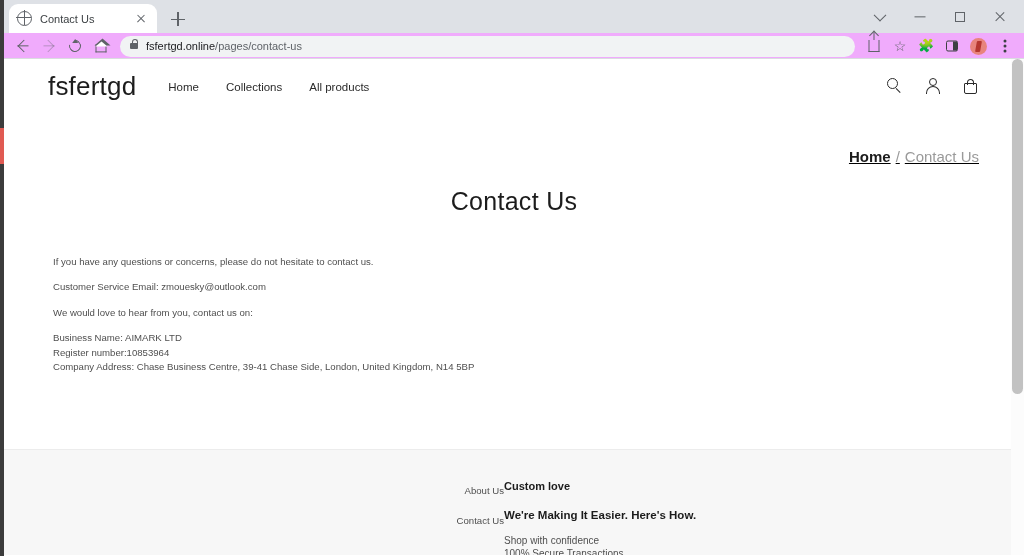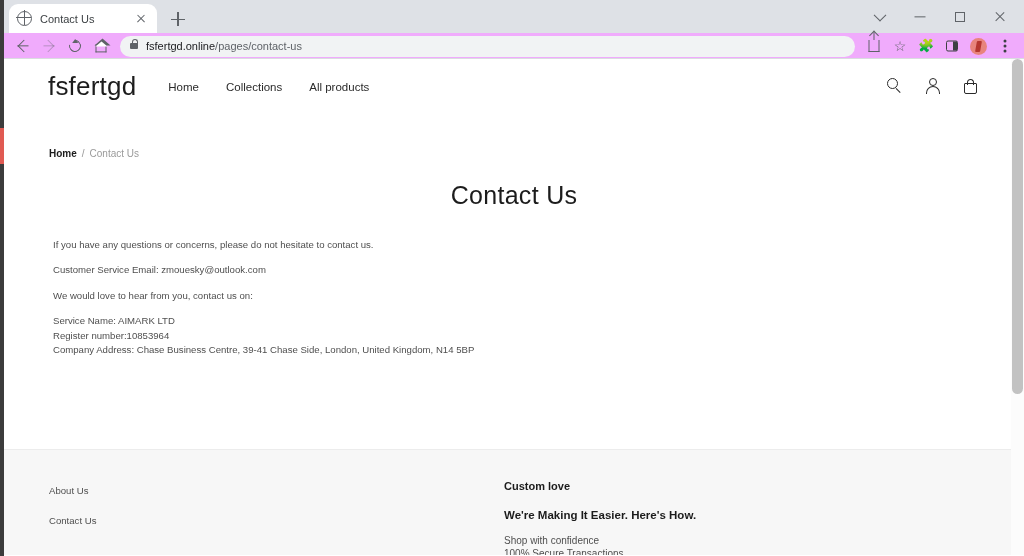--- a/index.html
+++ b/index.html
@@ -146,41 +146,41 @@
   .usr-b { position:absolute; left:1.5px; bottom:1px; width:14px; height:8px;
           border:1.4px solid #2b2b2b; border-bottom:none;
           border-radius:8px 8px 0 0; }
   .bag-b { position:absolute; left:2px; bottom:1px; width:13px; height:11px;
           border:1.4px solid #2b2b2b; border-radius:1px 1px 2px 2px; }
   .bag-h { position:absolute; left:5px; top:0.5px; width:7px; height:6px;
           border:1.4px solid #2b2b2b; border-bottom:none; border-radius:4px 4px 0 0; }
 
   
   #main { padding:0 45px; }
-  #breadcrumb { text-align:left; margin-top:34px; font-size:10px; }
+  #breadcrumb { text-align:right; margin-top:34px; font-size:15px;text-decoration:underline; }
   #breadcrumb .crumb-home { color:#1c1c1c; font-weight:700; text-decoration:none; }
   #breadcrumb .sep { color:#9a9a9a; margin:0 5px; }
   #breadcrumb .crumb-cur { color:#9a9a9a; }
   #page-title { text-align:center; margin-top:22px; font-size:25px;
                 font-weight:400; color:#1c1c1c; letter-spacing:.3px; }
 
-  #body-copy { margin-top:28px; margin-left:4px; }
+  #body-copy { margin-top:39px; margin-left:4px; }
   #body-copy p { font-size:9.6px; color:#4f4f4f; line-height:1.45;
                  margin-bottom:11.5px; }
   #company-block p { margin-bottom:0.5px; }
 
   
   #footer { position:absolute; left:0; top:390px; width:1020px; height:166px;
             background:#f7f7f7; border-top:1px solid #ececec;
             padding:30px 45px 0 45px; display:flex; }
   .fcol-left { width:455px; }
   .fcol-right { flex:1; }
   .fheading { font-size:11px; font-weight:700; color:#1c1c1c; margin-bottom:17px; }
   .fcol-left ul { list-style:none; }
-  .fcol-left li { margin-bottom:11.5px; }
+  .fcol-left li { margin-bottom:11.5px;text-align:right; }
   .fcol-left a { font-size:9.6px; color:#4f4f4f; text-decoration:none; }
   .fsub { font-size:11.5px; font-weight:700; color:#1c1c1c; margin:16px 0 13px 0; }
   .fline { font-size:10px; color:#4f4f4f; line-height:1.32; }
 
   
   #scrollbar { position:absolute; right:0; top:0; width:13px; height:496px;
                background:#fcfcfc; }
   #scroll-thumb { position:absolute; right:1px; top:0px; width:11px; height:335px;
                background:#c2c2c2; border-radius:6px; }
 </style>
@@ -287,21 +287,21 @@
         <a href="#" class="crumb-home">Home</a><span class="sep">/</span><span class="crumb-cur">Contact Us</span>
       </div>
 
       <h1 id="page-title">Contact Us</h1>
 
       <div id="body-copy">
         <p>If you have any questions or concerns, please do not hesitate to contact us.</p>
         <p>Customer Service Email: zmouesky@outlook.com</p>
         <p>We would love to hear from you, contact us on:</p>
         <div id="company-block">
-          <p>Service Name: AIMARK LTD</p>
+          <p>Business Name: AIMARK LTD</p>
           <p>Register number:10853964</p>
           <p>Company Address: Chase Business Centre, 39-41 Chase Side, London, United Kingdom, N14 5BP</p>
         </div>
       </div>
     </div>
 
     <div id="footer">
       <div class="fcol-left">
         <ul>
           <li><a href="#">About Us</a></li>

